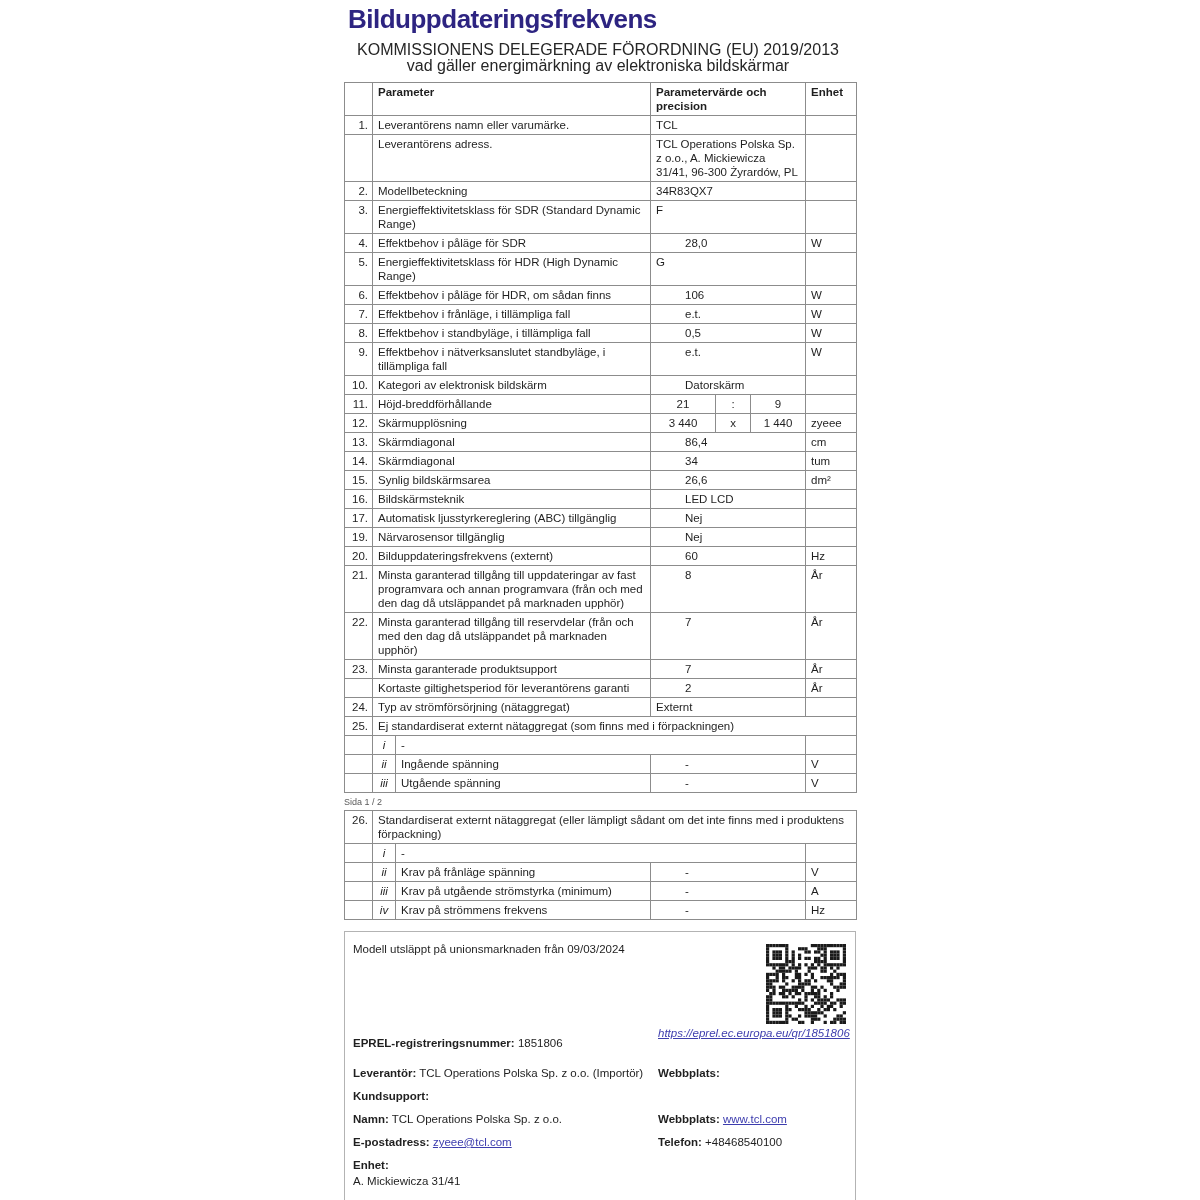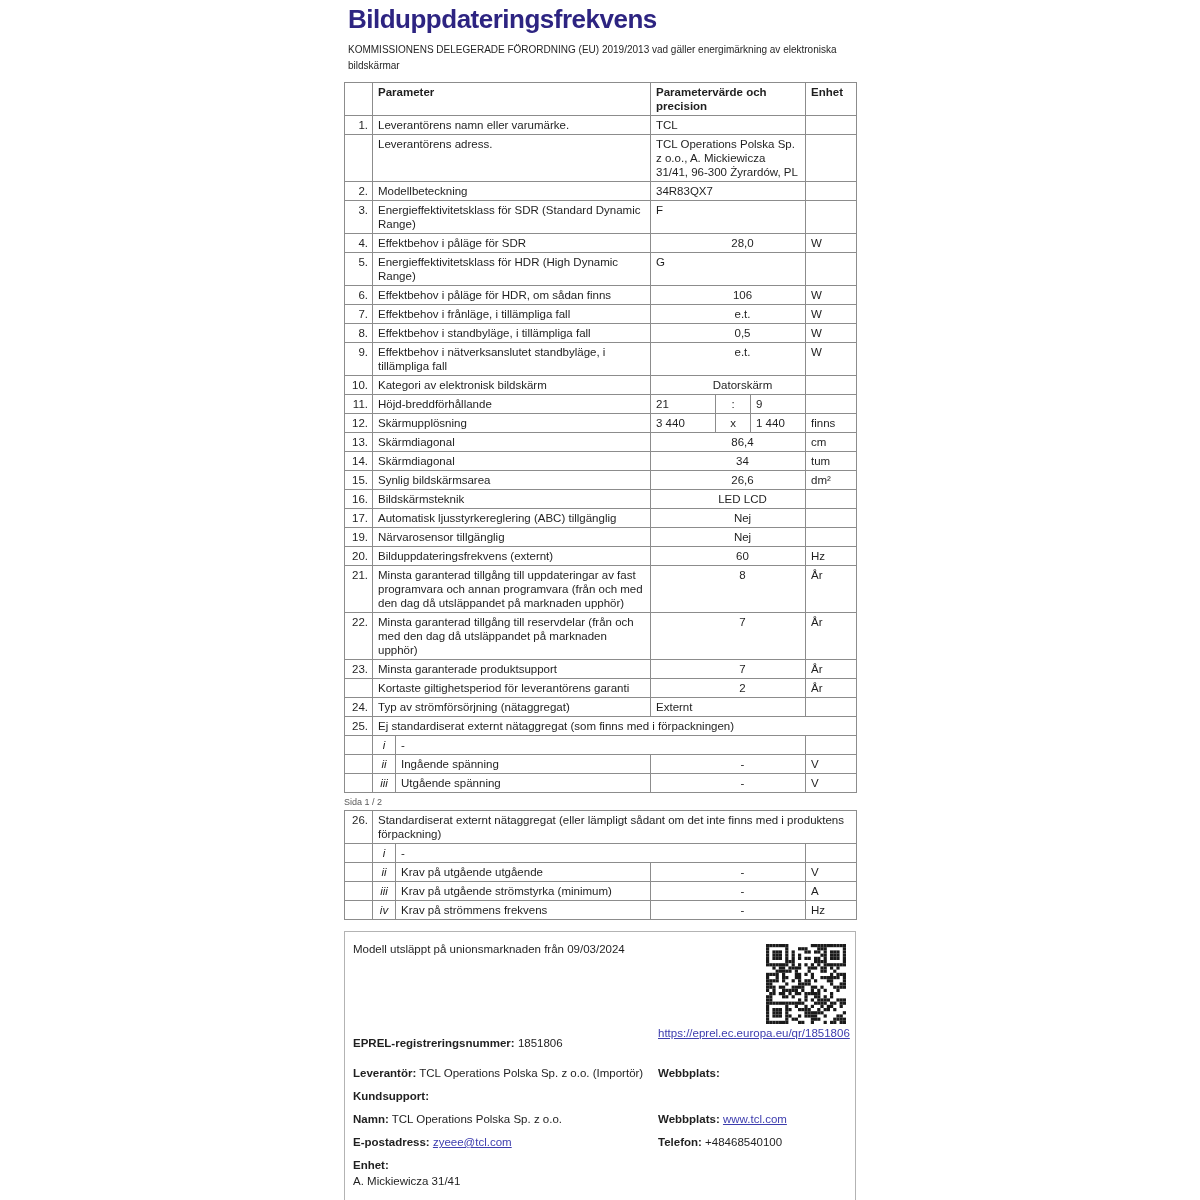--- a/index.html
+++ b/index.html
@@ -7,47 +7,47 @@
     width:1200px;height:1200px;background:#ffffff;
     font-family:"Liberation Sans",sans-serif;color:#1f1f1f;
     position:relative;overflow:hidden;
   }
   .doc{position:absolute;left:344px;top:0;width:512px;}
   .title{
     font-size:26px;font-weight:bold;color:#2d2481;
     margin:4px 0 7px 4px;letter-spacing:-0.5px;
   }
   .subtitle{
-    font-size:10px;line-height:16px;color:#262626;
-    margin:0 0 8px 4px;width:500px;
+    font-size:16px;line-height:16px;color:#262626;
+    margin:0 0 8px 4px;width:500px;text-align:center;
   }
   table{border-collapse:collapse;width:512px;font-size:11.5px;table-layout:fixed;}
   td{
     border:1px solid #8c8c8c;padding:2px 5px;vertical-align:top;
     line-height:14px;word-wrap:break-word;
   }
   td.b{font-weight:bold;}
   td.n{text-align:right;padding-right:4px;padding-left:1px;}
   td.rom{font-style:italic;text-align:center;padding-left:2px;padding-right:2px;}
-  td.vr{text-align:center;padding-left:34px;}
+  td.vr{text-align:left;padding-left:34px;}
   td.sep{text-align:center;padding-left:0;padding-right:0;}
-  td.sc{text-align:left;}
+  td.sc{text-align:center;}
   .sida{
     text-align:left;font-size:9px;color:#595959;
     margin:4px 1px 3px 0;
   }
   .fbox{
     position:relative;width:510px;height:285px;
     border:1px solid #b3b3b3;margin-top:11px;font-size:11.5px;line-height:15px;
   }
   .frow{position:absolute;left:8px;white-space:nowrap;}
   .fcol2{left:313px;white-space:normal;}
   .lbl{font-weight:bold;}
   .link{color:#3d3dae;text-decoration:underline;cursor:pointer;}
-  .linkwrap{word-break:break-all;width:220px;}
+  .linkwrap{word-break:break-all;width:220px;font-style:italic;}
   .qr{position:absolute;top:12px;left:421px;width:80px;height:80px;}
   .qr svg{display:block;fill:#1a1a1a;}
 </style>
 </head>
 <body>
 
 <div class="doc">
 
   <div class="title">Bilduppdateringsfrekvens</div>
   <div class="subtitle">KOMMISSIONENS DELEGERADE FÖRORDNING (EU) 2019/2013 vad gäller energimärkning av elektroniska bildskärmar</div>
@@ -142,21 +142,21 @@
       <td class="sep">:</td>
       <td class="sc">9</td>
       <td></td>
     </tr>
     <tr>
       <td class="n">12.</td>
       <td colspan="2">Skärmupplösning</td>
       <td class="sc">3 440</td>
       <td class="sep">x</td>
       <td class="sc">1 440</td>
-      <td>finns</td>
+      <td>zyeee</td>
     </tr>
     <tr>
       <td class="n">13.</td>
       <td colspan="2">Skärmdiagonal</td>
       <td colspan="3" class="vr">86,4</td>
       <td>cm</td>
     </tr>
     <tr>
       <td class="n">14.</td>
       <td colspan="2">Skärmdiagonal</td>
@@ -269,21 +269,21 @@
     </tr>
     <tr>
       <td class="n"></td>
       <td class="rom">i</td>
       <td colspan="4">-</td>
       <td></td>
     </tr>
     <tr>
       <td class="n"></td>
       <td class="rom">ii</td>
-      <td>Krav på utgående utgående</td>
+      <td>Krav på frånläge spänning</td>
       <td colspan="3" class="vr">-</td>
       <td>V</td>
     </tr>
     <tr>
       <td class="n"></td>
       <td class="rom">iii</td>
       <td>Krav på utgående strömstyrka (minimum)</td>
       <td colspan="3" class="vr">-</td>
       <td>A</td>
     </tr>

